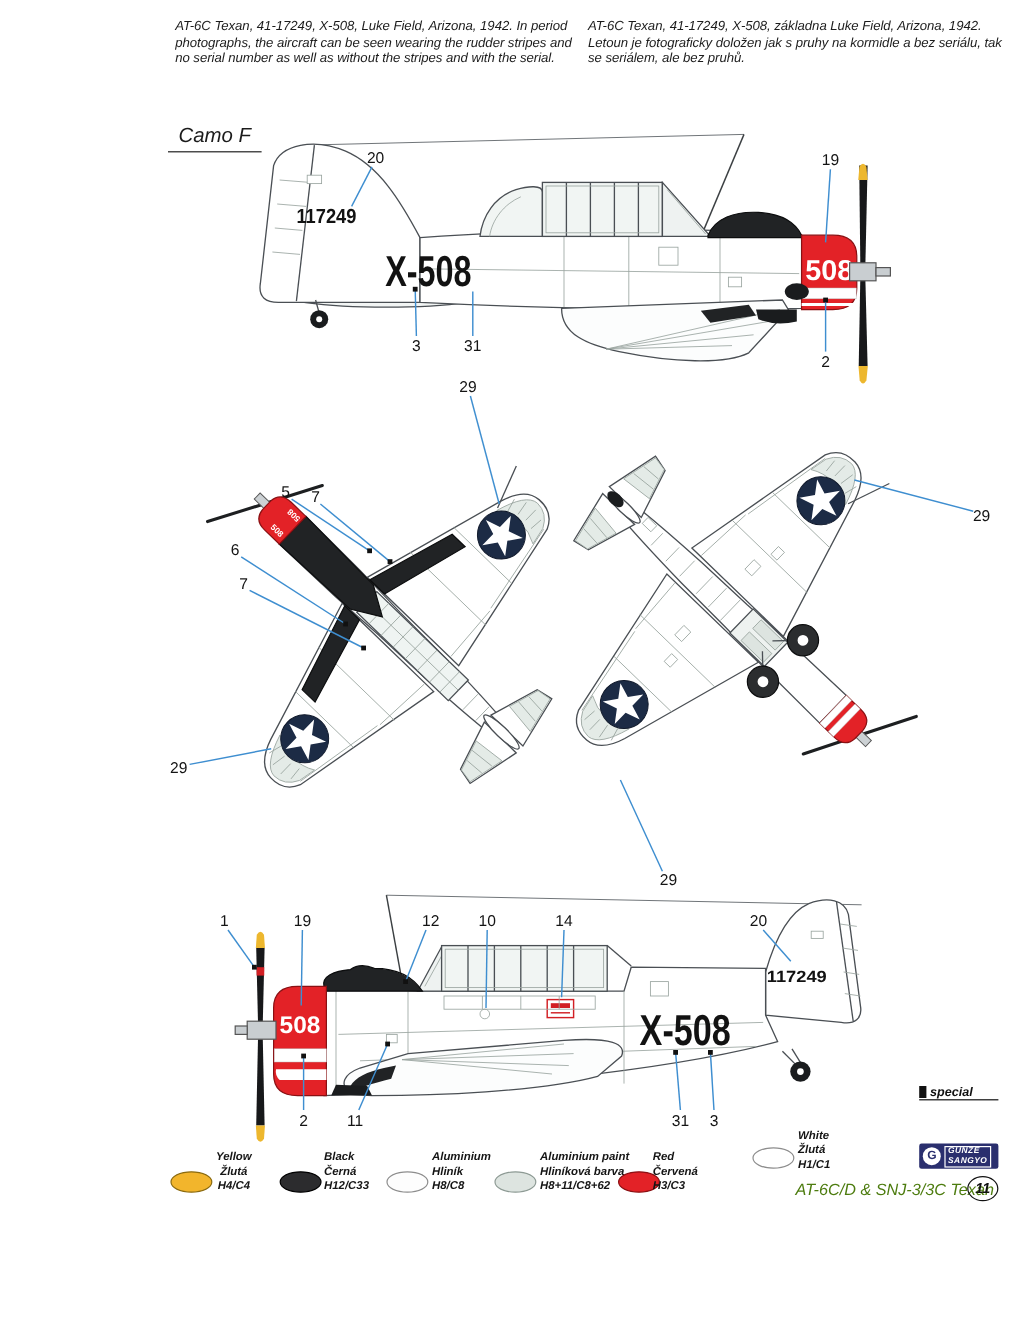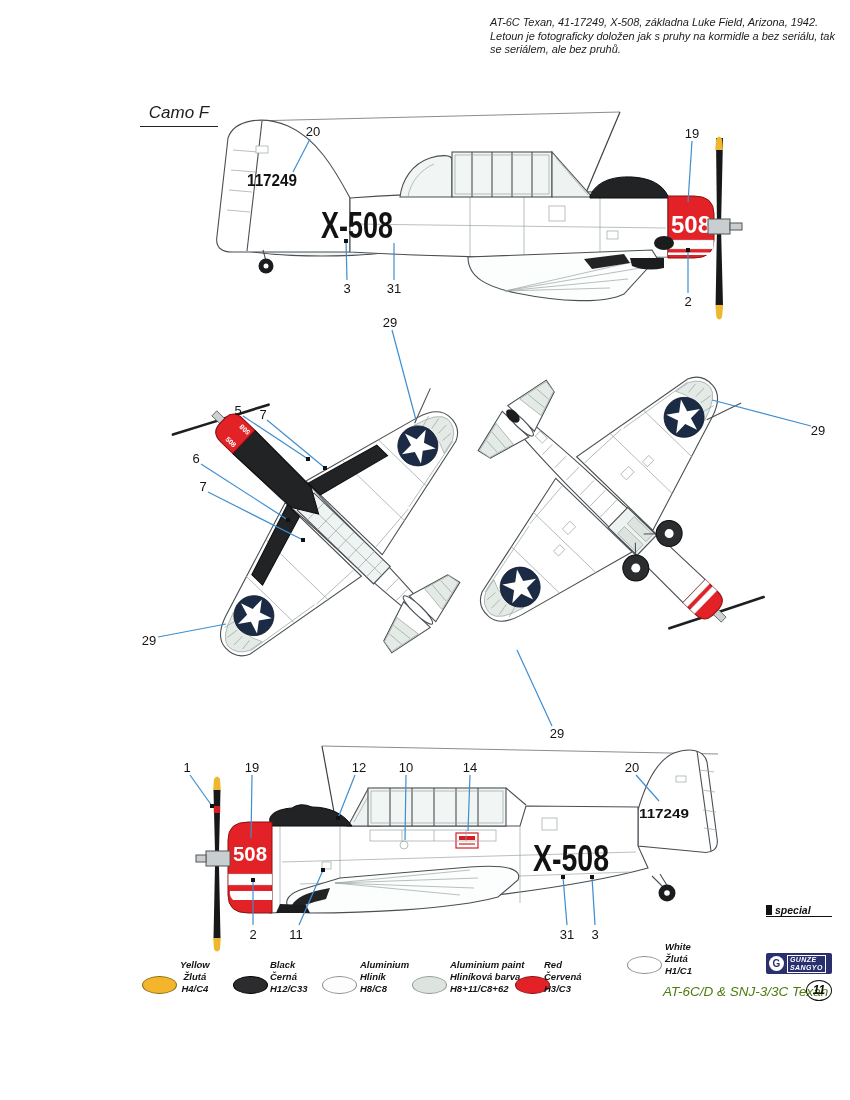--- a/index.html
+++ b/index.html
@@ -34,20 +34,21 @@
           font-size:7px;line-height:8px;letter-spacing:0.4px;}
   #kit-name{left:663px;top:984px;font-size:13.5px;font-style:italic;color:#4d7c0f;}
   #page-badge{left:806px;top:980px;width:24px;height:19px;border:1.6px solid #111;border-radius:50%;
               font-size:12px;font-weight:bold;font-style:italic;text-align:center;line-height:19px;color:#111;}
 </style>
 </head>
 <body>
 
 <div class="page">
 
+  <div class="abs intro" id="intro-en">AT-6C Texan, 41-17249, X-508, Luke Field, Arizona, 1942. In period photographs, the aircraft can be seen wearing the rudder stripes and no serial number as well as without the stripes and with the serial.</div>
   <div class="abs intro" id="intro-cz">AT-6C Texan, 41-17249, X-508, základna Luke Field, Arizona, 1942. Letoun je fotograficky doložen jak s pruhy na kormidle a bez seriálu, tak se seriálem, ale bez pruhů.</div>
   <div class="abs" id="camo">Camo F</div>
 
   <svg width="850" height="1100" viewBox="0 0 850 1100">
     <defs>
       <path id="star" d="M0,-1 L0.2245,-0.309 L0.9511,-0.309 L0.3633,0.118 L0.5878,0.809 L0,0.382 L-0.5878,0.809 L-0.3633,0.118 L-0.9511,-0.309 L-0.2245,-0.309 Z"></path>
       <g id="insignia">
         <circle r="20" fill="#1c2b45" stroke="#10192b" stroke-width="0.8"></circle>
         <use href="#star" transform="scale(18)" fill="#ffffff"></use>
       </g>

